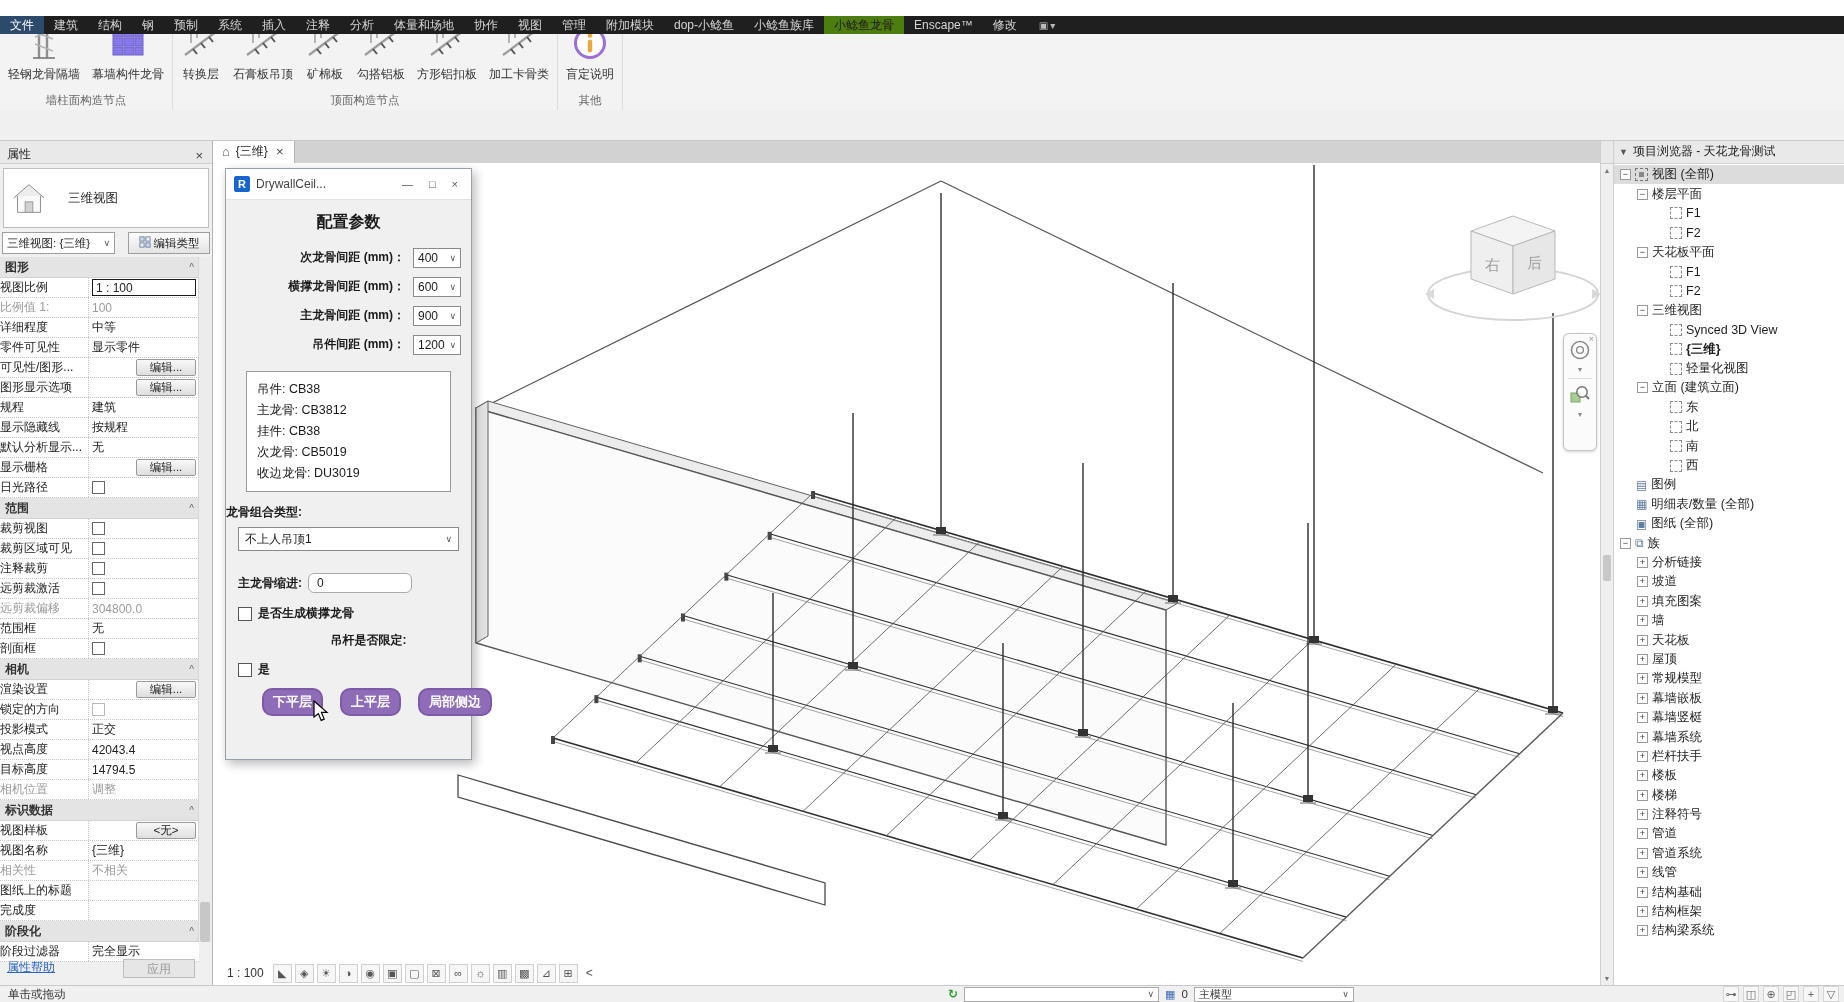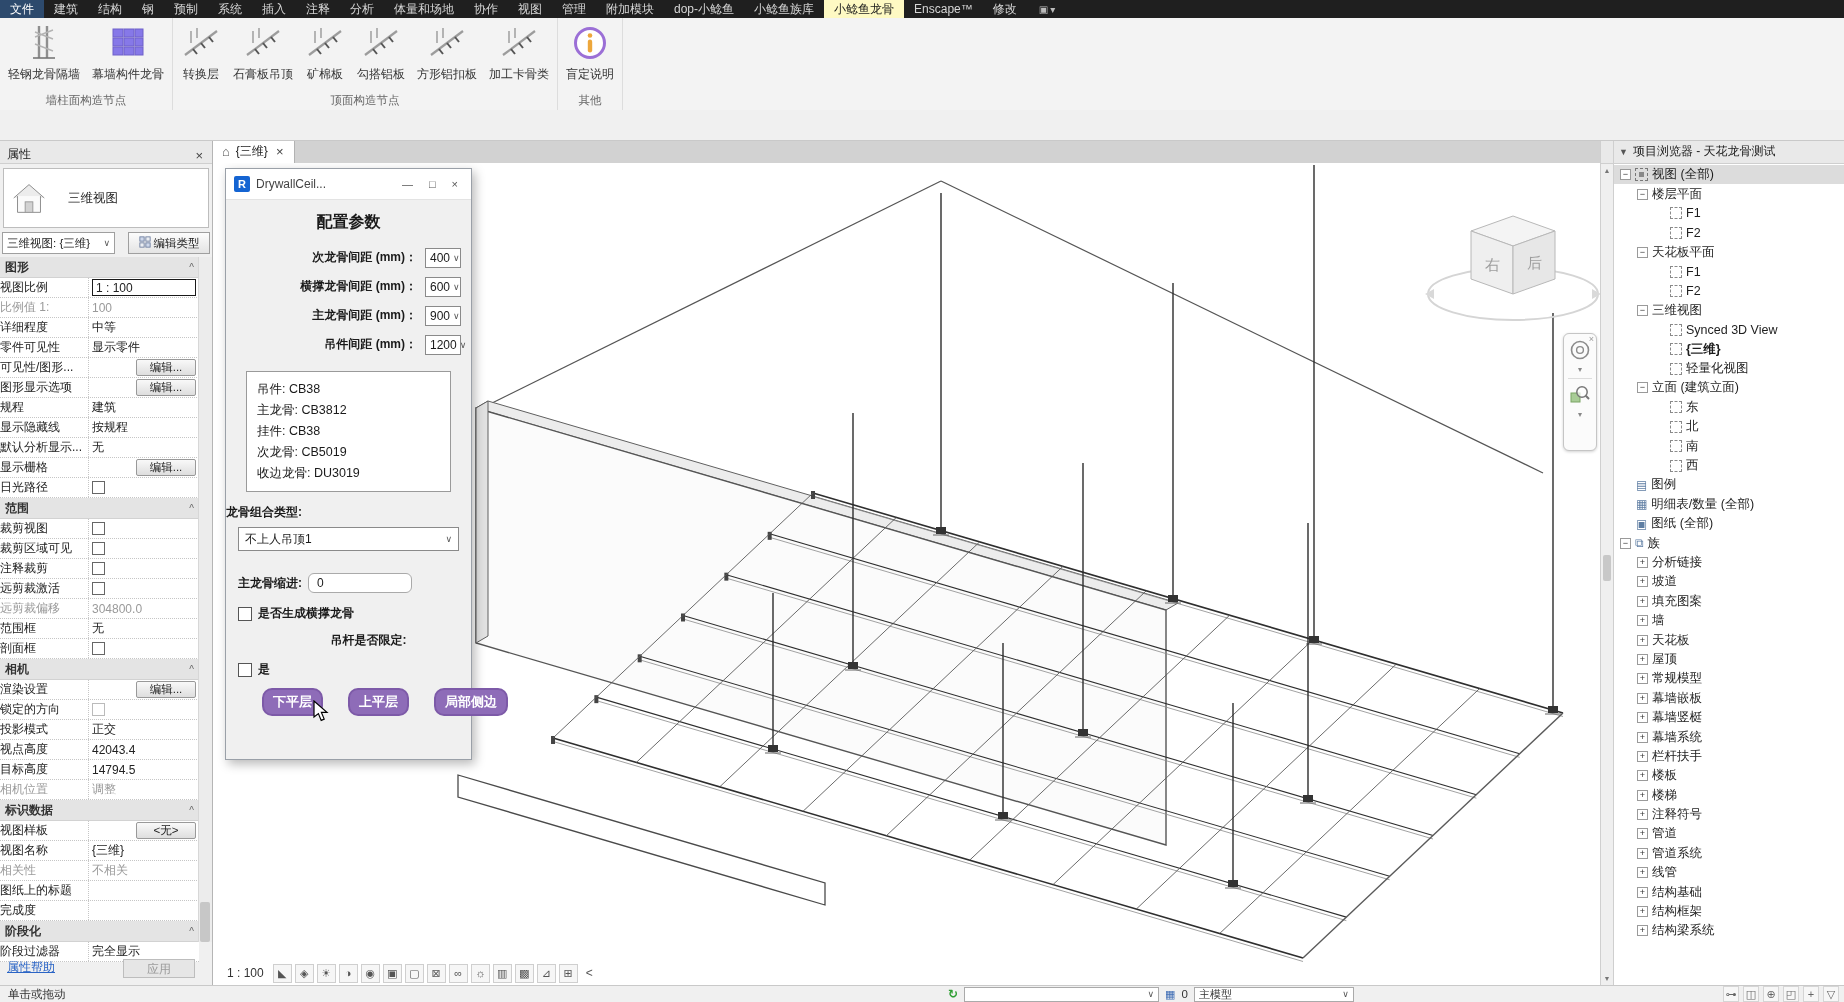--- a/index.html
+++ b/index.html
@@ -1,24 +1,24 @@
 <!DOCTYPE html>
 <html><head>
 <meta charset="utf-8">
 <style>
   html,body{margin:0;padding:0;}
   body{width:1844px;height:1002px;position:relative;overflow:hidden;background:#fff;
        font-family:"Liberation Sans","DejaVu Sans",sans-serif;-webkit-font-smoothing:antialiased;}
   
-  #menubar{position:absolute;left:0;top:0;width:1844px;height:18px;background:#1f1f1f;
+  #menubar{position:absolute;left:0;top:16px;width:1844px;height:18px;background:#1f1f1f;
            display:flex;align-items:stretch;font-size:12px;color:#d6d6d6;z-index:30;}
   #menu-tabs{display:flex;}
   .menu-tab{padding:0 10px;line-height:18px;white-space:nowrap;cursor:default;}
   .menu-tab.file{background:#2d4a6d;color:#fff;}
-  .menu-tab.active{background:#fef9c3;color:#1a1a1a;}
+  .menu-tab.active{background:#4d7c0f;color:#1a1a1a;}
   .menu-overflow{margin-left:6px;display:flex;align-items:center;gap:2px;color:#bbb;font-size:10px;padding:0 6px;}
   
   #ribbon{position:absolute;left:0;top:18px;width:1844px;height:92px;background:#f3f3f3;
           border-bottom:1px solid #d8d8d8;display:flex;z-index:20;}
   .ribbon-group{display:flex;flex-direction:column;border-right:1px solid #ddd;padding:2px 2px 0;}
   .rg-buttons{flex:1;display:flex;align-items:flex-start;}
   .ribbon-btn{display:flex;flex-direction:column;align-items:center;padding:3px 6px 0;cursor:default;}
   .rb-icon{width:40px;height:40px;}
   .rb-icon svg{width:40px;height:40px;}
   .rb-label{font-size:12px;color:#333;margin-top:3px;white-space:nowrap;}
@@ -88,35 +88,35 @@
   .dlg-title{height:30px;background:#fff;display:flex;align-items:center;padding:0 8px;gap:6px;
              border-bottom:1px solid #e3e3e3;}
   .ricon{width:16px;height:16px;background:#1464d2;color:#fff;font-size:11px;font-weight:bold;
          display:flex;align-items:center;justify-content:center;border-radius:2px;}
   .dlg-name{color:#444;}
   .wbtn{color:#555;font-size:11px;padding:0 5px;}
   .dlg-heading{text-align:center;font-size:16px;font-weight:bold;margin-top:12px;}
   #dlg-rows{margin-top:10px;}
   .dlg-row{display:flex;align-items:center;height:29px;padding:0 10px;}
   .dlg-row .dl{flex:1;text-align:right;font-weight:bold;padding-right:8px;white-space:nowrap;}
-  .combo{width:36px;height:20px;background:#fff;border:1px solid #8a8a8a;display:flex;
+  .combo{width:48px;height:20px;background:#fff;border:1px solid #8a8a8a;display:flex;
          align-items:center;padding:1px 4px;box-sizing:border-box;}
   #dlg-info{margin:12px 20px 0;background:#fff;border:1px solid #9a9a9a;padding:7px 10px;
             line-height:21px;font-size:12.5px;}
   .dlg-combo-label{font-weight:bold;margin-top:12px;}
   .dlg-combo{margin:6px 12px 0;height:22px;background:#fff;border:1px solid #8a8a8a;
              display:flex;align-items:center;padding:0 6px;}
   .dlg-inset{display:flex;align-items:center;margin:22px 0 0 12px;}
   .dlg-inset .il{font-weight:bold;white-space:nowrap;}
   .inset-input{width:86px;height:18px;border:1px solid #aaa;border-radius:6px;background:#fff;
                margin-left:6px;display:flex;align-items:center;padding:0 8px;}
   .dlg-cb{display:flex;align-items:center;gap:6px;margin:12px 0 0 12px;font-weight:bold;}
   .cb{width:14px;height:14px;border:1px solid #555;background:#fff;box-sizing:border-box;flex:none;}
   .dlg-limit{text-align:center;font-weight:bold;margin-top:10px;padding-left:40px;}
-  #dlg-buttons{display:flex;gap:25px;margin:10px 0 0 36px;}
+  #dlg-buttons{display:flex;gap:17px;margin:10px 0 0 36px;}
   .pbtn{height:24px;padding:0 9px;background:#8e6cb8;border:2px solid #7d5aa8;border-radius:10px;
         color:#fff;font-weight:bold;font-size:13px;display:flex;align-items:center;white-space:nowrap;}
   #cursor{position:absolute;left:100px;top:537px;}
   
   #view-ctrl{position:absolute;left:12px;bottom:2px;height:20px;display:flex;align-items:center;
              gap:3px;font-size:12px;color:#333;}
   .vc-scale{padding:0 6px 0 2px;}
   #vcb-icons{display:flex;gap:3px;}
   .vc-icon{width:17px;height:17px;border:1px solid #cfcfcf;background:#f6f6f6;display:flex;
            align-items:center;justify-content:center;font-size:11px;color:#555;}

